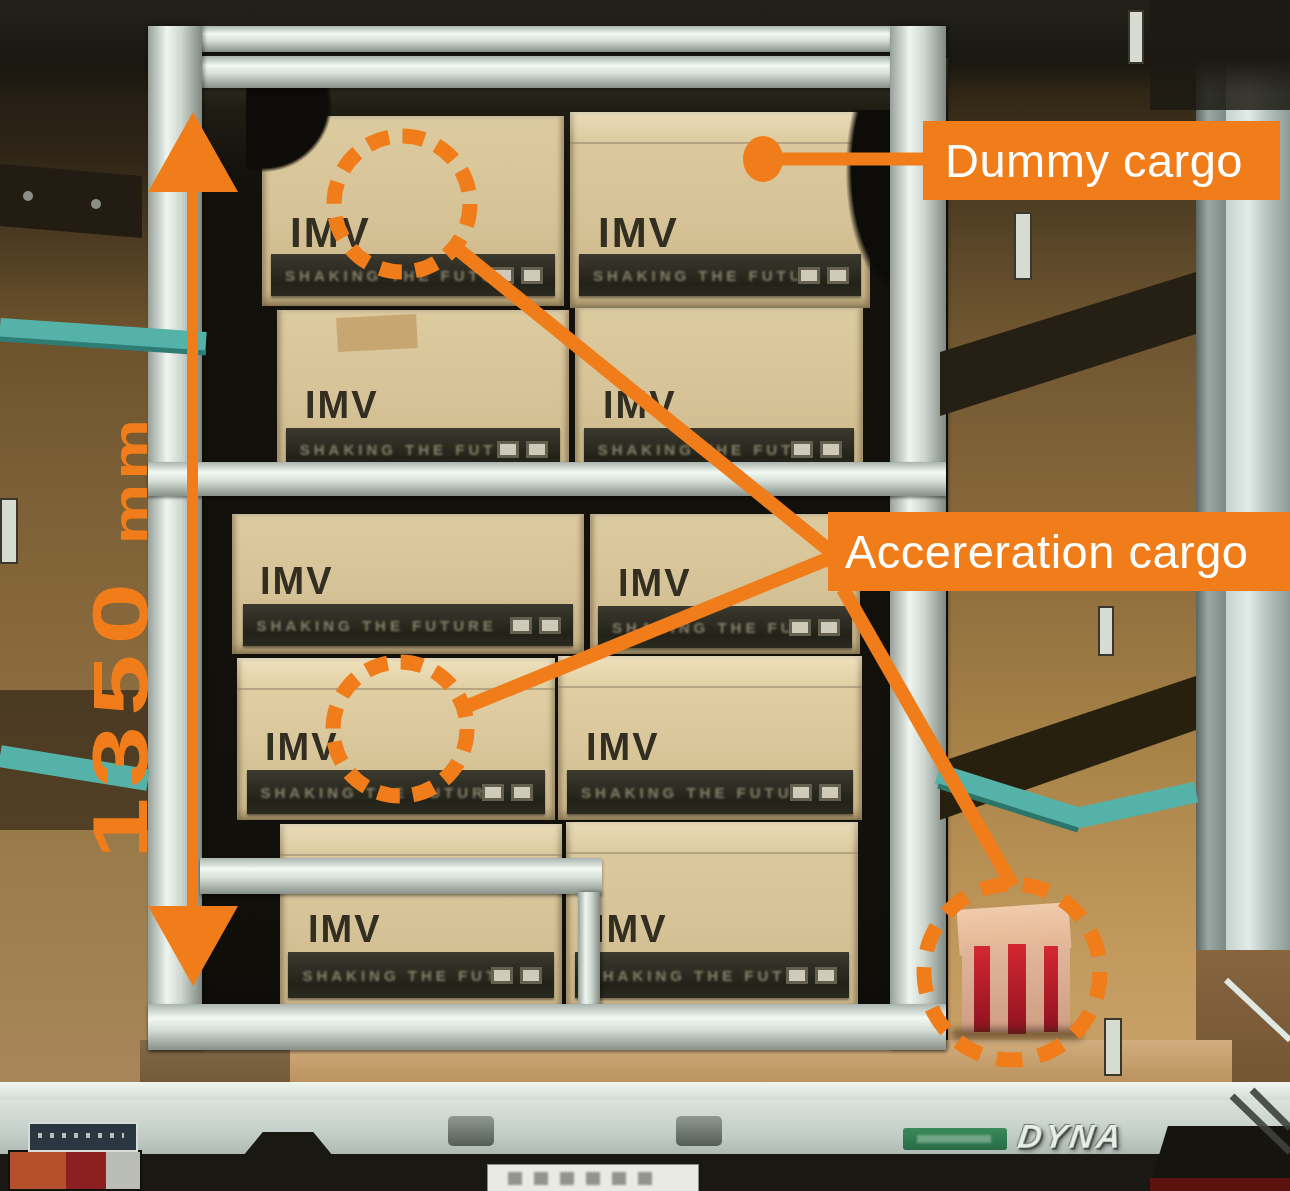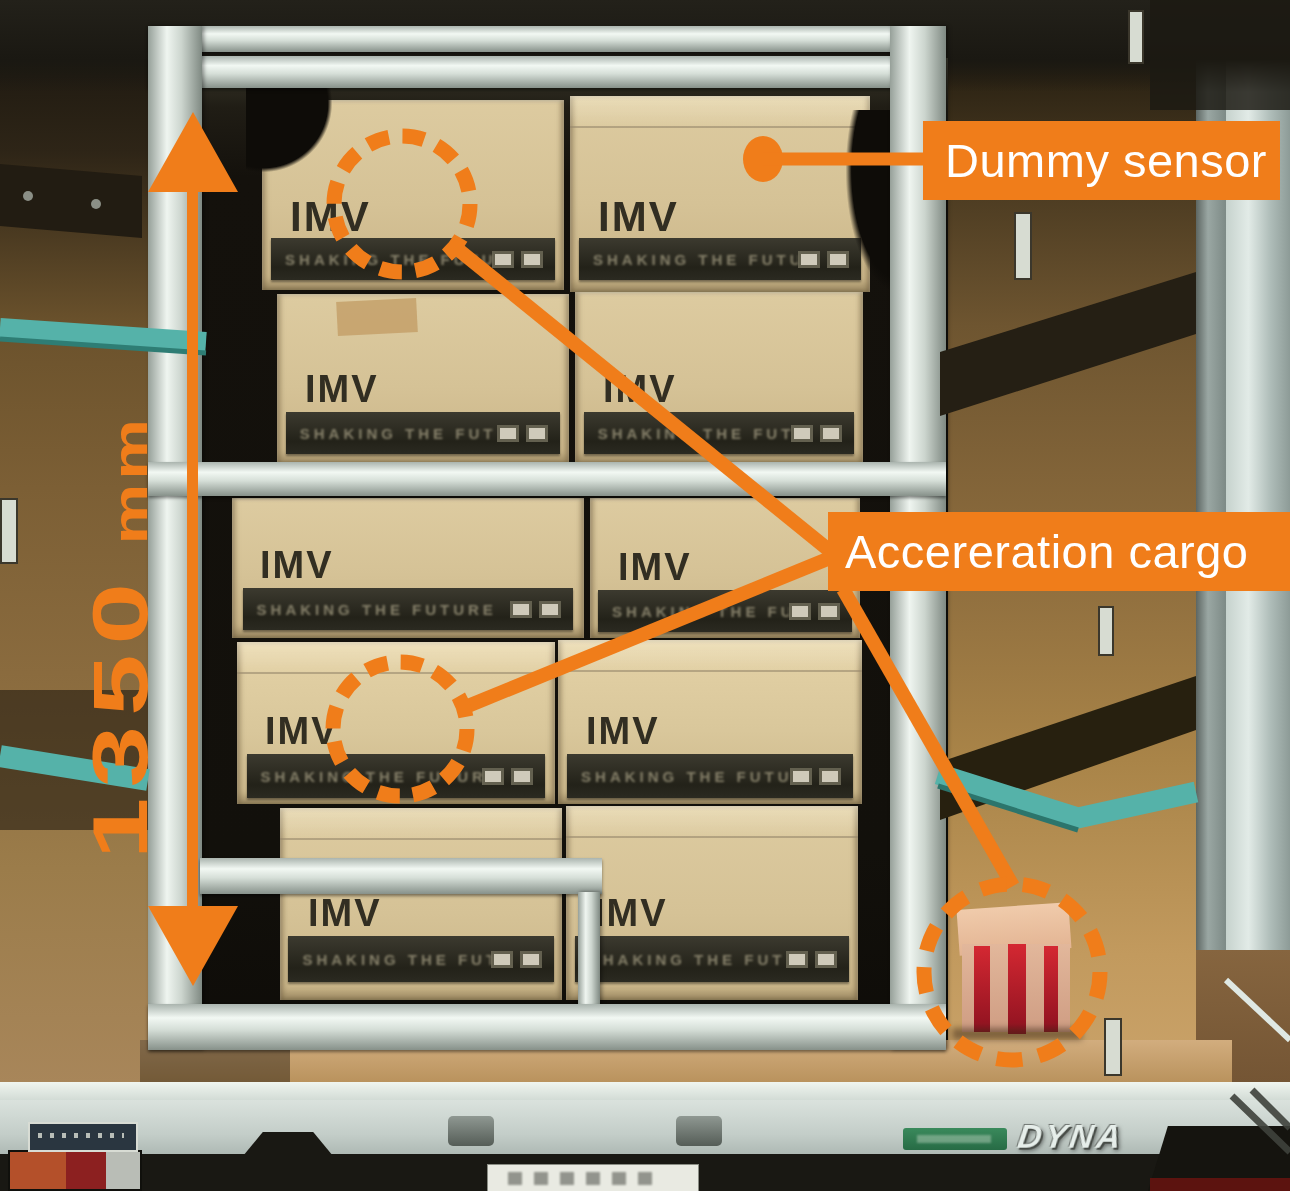--- a/index.html
+++ b/index.html
@@ -3,21 +3,21 @@
 <meta charset="utf-8">
 <style>
   html,body{margin:0;padding:0;background:#222;}
   .scene{position:relative;width:1290px;height:1191px;overflow:hidden;
          background:#15130f;font-family:"Liberation Sans",sans-serif;}
   .abs{position:absolute;}
   
   .beam-h{position:absolute;background:linear-gradient(180deg,#aab4ae 0%,#f2f8f3 30%,#d6dfd8 55%,#87918a 100%);box-shadow:0 2px 3px rgba(0,0,0,.45);}
   .beam-v{position:absolute;background:linear-gradient(90deg,#96a099 0%,#eff5f0 35%,#ccd5ce 62%,#7f8982 100%);box-shadow:2px 0 4px rgba(0,0,0,.4);}
   .box{position:absolute;background:linear-gradient(180deg,#ddcba0 0%,#d5c296 55%,#c9b487 100%);
-       box-shadow:inset 0 2px 3px rgba(255,255,255,.25), inset 0 -7px 9px rgba(70,55,30,.35), inset 3px 0 4px rgba(60,45,25,.28), inset -3px 0 4px rgba(60,45,25,.28);}
+       box-shadow:inset 0 2px 3px rgba(255,255,255,.25), inset 0 -7px 9px rgba(70,55,30,.35), inset 3px 0 4px rgba(60,45,25,.28), inset -3px 0 4px rgba(60,45,25,.28);margin-top:16px;}
   .box.lid::before{content:"";position:absolute;left:0;right:0;top:0;height:30px;
        background:linear-gradient(180deg,rgba(255,248,225,.38),rgba(255,248,225,.04));
        border-bottom:2px solid rgba(80,60,30,.35);}
   .imv{position:absolute;left:28px;font-weight:bold;color:#322e22;font-size:38px;line-height:1;
        letter-spacing:2px;filter:blur(.7px);}
   .banner{position:absolute;left:3%;width:94%;background:linear-gradient(180deg,#3c3a2f,#232219 70%,#2b2a21);
        display:flex;align-items:center;box-shadow:0 2px 2px rgba(0,0,0,.4);}
   .slogan{font-size:15px;font-weight:bold;letter-spacing:4px;color:#908a72;opacity:.9;
        white-space:nowrap;overflow:hidden;filter:blur(1.1px);margin-left:14px;flex:1;}
   .chips{display:flex;gap:7px;margin-right:12px;}
@@ -245,21 +245,21 @@
       <line x1="830" y1="551" x2="455" y2="247" stroke-width="14"></line>
       <line x1="830" y1="558" x2="463" y2="708" stroke-width="14"></line>
       <line x1="843" y1="589" x2="1013" y2="886" stroke-width="14"></line>
       <circle cx="402" cy="204" r="68" stroke-width="15" stroke-dasharray="22 13.6"></circle>
       <circle cx="400" cy="729" r="67" stroke-width="15" stroke-dasharray="22 13.1"></circle>
       <circle cx="1012" cy="972" r="88" stroke-width="15" stroke-dasharray="26 16.5"></circle>
     </g>
   </svg>
 
   <div class="tag" style="left:923px;top:121px;width:335px;height:79px;padding-left:22px;">
-    <span>Dummy sensor</span>
+    <span>Dummy cargo</span>
   </div>
   <div class="tag" style="left:828px;top:512px;width:454px;height:79px;padding-left:17px;">
     <span>Accereration cargo</span>
   </div>
   <div class="dim-wrap" style="left:-130px;top:582px;width:520px;height:110px;">
     <span class="dim-val">1350</span>
     <span class="dim-unit">mm</span>
   </div>
 
 </div>

